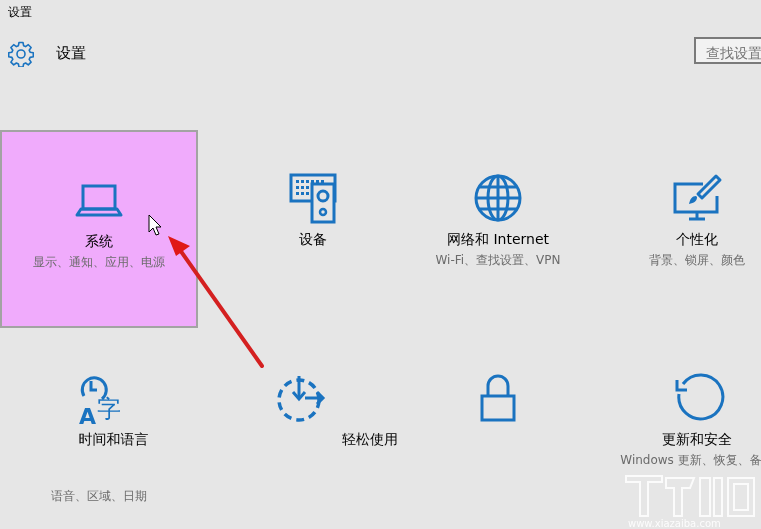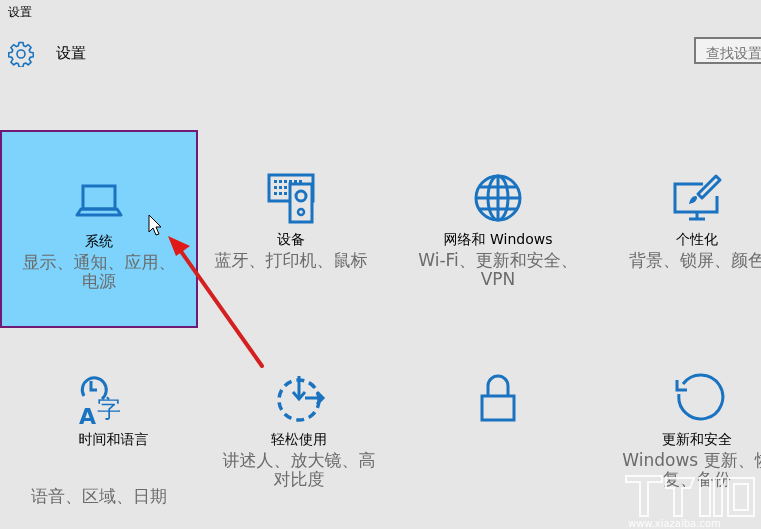--- a/index.html
+++ b/index.html
@@ -16,24 +16,24 @@
   .search {
     position:absolute; left:694px; top:1px; width:90px; height:27px;
     box-sizing:border-box; border:2px solid #7a7a7a; background:#f2f2f2;
     font-size:14px; color:#5a5a5a; padding:4px 0 0 10px; white-space:nowrap;
     font-family:"DejaVu Sans",sans-serif; outline:none;
   }
   .tile {
     position:absolute; width:198px; height:198px; box-sizing:border-box;
     text-align:center;
   }
-  .tile.hover { border:2px solid #701a75; background:#7dd3fc; }
+  .tile.hover { border:2px solid #a3a3a3; background:#f0abfc; }
   .tile .icon { position:absolute; left:50%; transform:translateX(-50%); width:56px; height:56px; }
   .tile .name { position:absolute; left:0; right:0; font-size:14px; color:#000; white-space:nowrap; }
-  .tile .desc { position:absolute; left:18px; right:18px; font-size:17px; color:#6b6b6b; line-height:19px; }
+  .tile .desc { position:absolute; left:18px; right:18px; font-size:12px; color:#6b6b6b; line-height:19px; }
   .cursor { position:absolute; left:148px; top:214px; width:14px; height:22px; }
   .arrow { position:absolute; left:0; top:0; width:761px; height:529px; pointer-events:none; }
   .watermark { position:absolute; left:622px; top:470px; width:140px; height:60px; }
 </style>
 </head>
 <body>
 
 <div class="window-title">设置</div>
 
 <div class="header">
@@ -47,21 +47,21 @@
 
 <div class="tile hover" style="left:0;top:130px;">
   <svg class="icon" style="top:40px;" viewBox="0 0 56 56">
     <rect x="12" y="14" width="32" height="23" fill="none" stroke="#1a73c0" stroke-width="3"></rect>
     <path d="M10 37h36l4 6H6z" fill="none" stroke="#1a73c0" stroke-width="3" stroke-linejoin="round"></path>
   </svg>
   <div class="name" style="top:101px;">系统</div>
   <div class="desc" style="top:121px;">显示、通知、应用、电源</div>
 </div>
 
-<div class="tile" style="left:192px;top:130px;text-decoration:underline;">
+<div class="tile" style="left:214px;top:130px;text-decoration:underline;">
   <svg class="icon" style="top:40px;" viewBox="0 0 56 56">
     <rect x="6" y="5" width="44" height="26" fill="none" stroke="#1a73c0" stroke-width="3"></rect>
     <g fill="#1a73c0">
       <rect x="11" y="10" width="3" height="3"></rect>
         <rect x="16" y="10" width="3" height="3"></rect>
         <rect x="21" y="10" width="3" height="3"></rect>
         <rect x="26" y="10" width="3" height="3"></rect>
         <rect x="31" y="10" width="3" height="3"></rect>
         <rect x="36" y="10" width="3" height="3"></rect>
       <rect x="11" y="16" width="3" height="3"></rect>
@@ -69,35 +69,34 @@
         <rect x="21" y="16" width="3" height="3"></rect>
       <rect x="11" y="22" width="3" height="3"></rect>
         <rect x="16" y="22" width="3" height="3"></rect>
         <rect x="21" y="22" width="3" height="3"></rect>
     </g>
     <rect x="27" y="14" width="22" height="38" fill="#e6e6e6" stroke="#1a73c0" stroke-width="3"></rect>
     <circle cx="38" cy="26" r="5" fill="none" stroke="#1a73c0" stroke-width="3"></circle>
     <circle cx="38" cy="42" r="3" fill="none" stroke="#1a73c0" stroke-width="2.5"></circle>
   </svg>
   <div class="name" style="top:101px;">设备</div>
-  <div class="desc" style="top:121px;">蓝牙、打印机、鼠标</div>
 </div>
 
 <div class="tile" style="left:399px;top:130px;">
   <svg class="icon" style="top:40px;" viewBox="0 0 56 56">
     <g fill="none" stroke="#1a73c0" stroke-width="3">
       <circle cx="28" cy="28" r="22"></circle>
       <ellipse cx="28" cy="28" rx="10" ry="22"></ellipse>
       <line x1="28" y1="6" x2="28" y2="50"></line>
       <line x1="6" y1="28" x2="50" y2="28"></line>
       <path d="M10 17h36M10 39h36"></path>
     </g>
   </svg>
-  <div class="name" style="top:101px;">网络和 Windows</div>
-  <div class="desc" style="top:121px;">Wi-Fi、更新和安全、VPN</div>
+  <div class="name" style="top:101px;">网络和 Internet</div>
+  <div class="desc" style="top:121px;">Wi-Fi、查找设置、VPN</div>
 </div>
 
 <div class="tile" style="left:598px;top:130px;">
   <svg class="icon" style="top:40px;" viewBox="0 0 56 56">
     <path d="M34 14H6v28h42V26" fill="none" stroke="#1a73c0" stroke-width="3"></path>
     <line x1="28" y1="42" x2="28" y2="48" stroke="#1a73c0" stroke-width="3"></line>
     <line x1="20" y1="49" x2="36" y2="49" stroke="#1a73c0" stroke-width="3"></line>
     <path d="M47 6l4 4-18 18-4-4z" fill="none" stroke="#1a73c0" stroke-width="3" stroke-linejoin="round"></path>
     <path d="M27 26c-4 0-6 3-7 8 5-1 8-3 8-7z" fill="#1a73c0"></path>
   </svg>
@@ -117,22 +116,21 @@
 </div>
 
 <div class="tile" style="left:200px;top:330px;">
   <svg class="icon" style="top:40px;" viewBox="0 0 56 56">
     <circle cx="28" cy="30" r="20" fill="none" stroke="#1a73c0" stroke-width="3.5" stroke-dasharray="8 5"></circle>
     <line x1="28" y1="6" x2="28" y2="28" stroke="#1a73c0" stroke-width="3"></line>
     <path d="M22 22l6 7 6-7" fill="none" stroke="#1a73c0" stroke-width="3"></path>
     <line x1="34" y1="28" x2="52" y2="28" stroke="#1a73c0" stroke-width="3"></line>
     <path d="M46 22l6 6-6 6" fill="none" stroke="#1a73c0" stroke-width="3"></path>
   </svg>
-  <div class="name" style="top:101px;">轻松使用</div>
-  <div class="desc" style="top:121px;">讲述人、放大镜、高对比度</div>
+  <div class="name" style="top:101px;text-align:right;">轻松使用</div>
 </div>
 
 <div class="tile" style="left:399px;top:330px;">
   <svg class="icon" style="top:40px;" viewBox="0 0 56 56">
     <path d="M18 26V16a10 10 0 0 1 20 0v10" fill="none" stroke="#1a73c0" stroke-width="3"></path>
     <rect x="12" y="26" width="32" height="24" fill="none" stroke="#1a73c0" stroke-width="3"></rect>
   </svg>
 </div>
 
 <div class="tile" style="left:598px;top:330px;">

